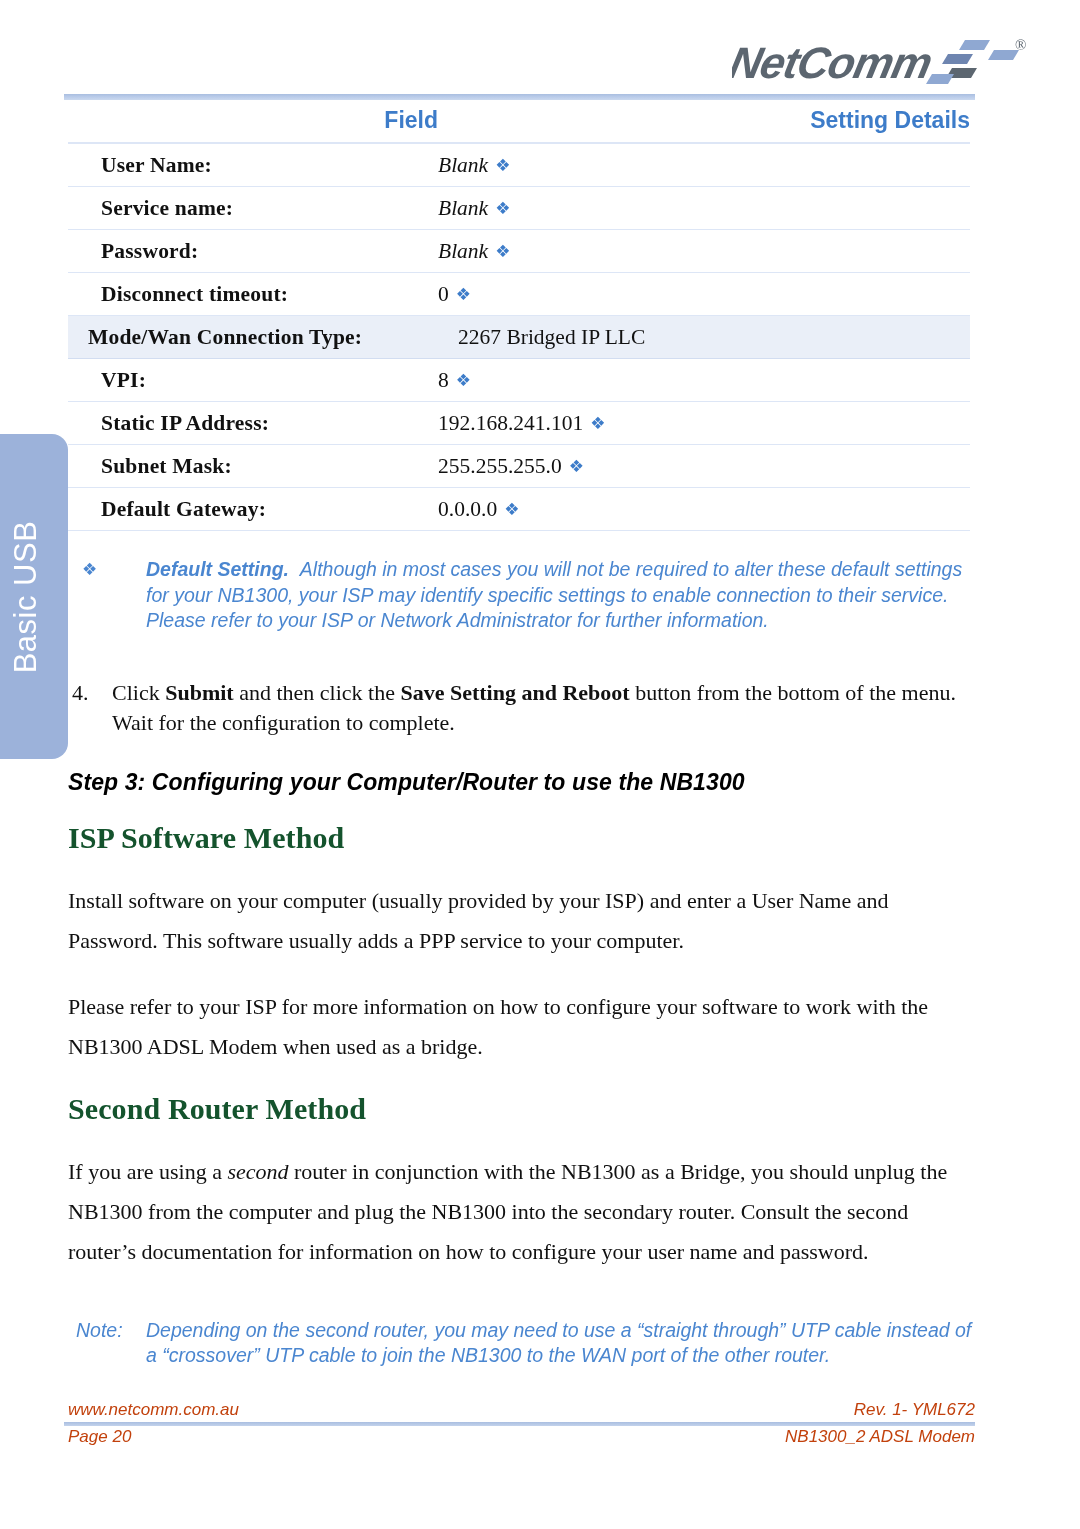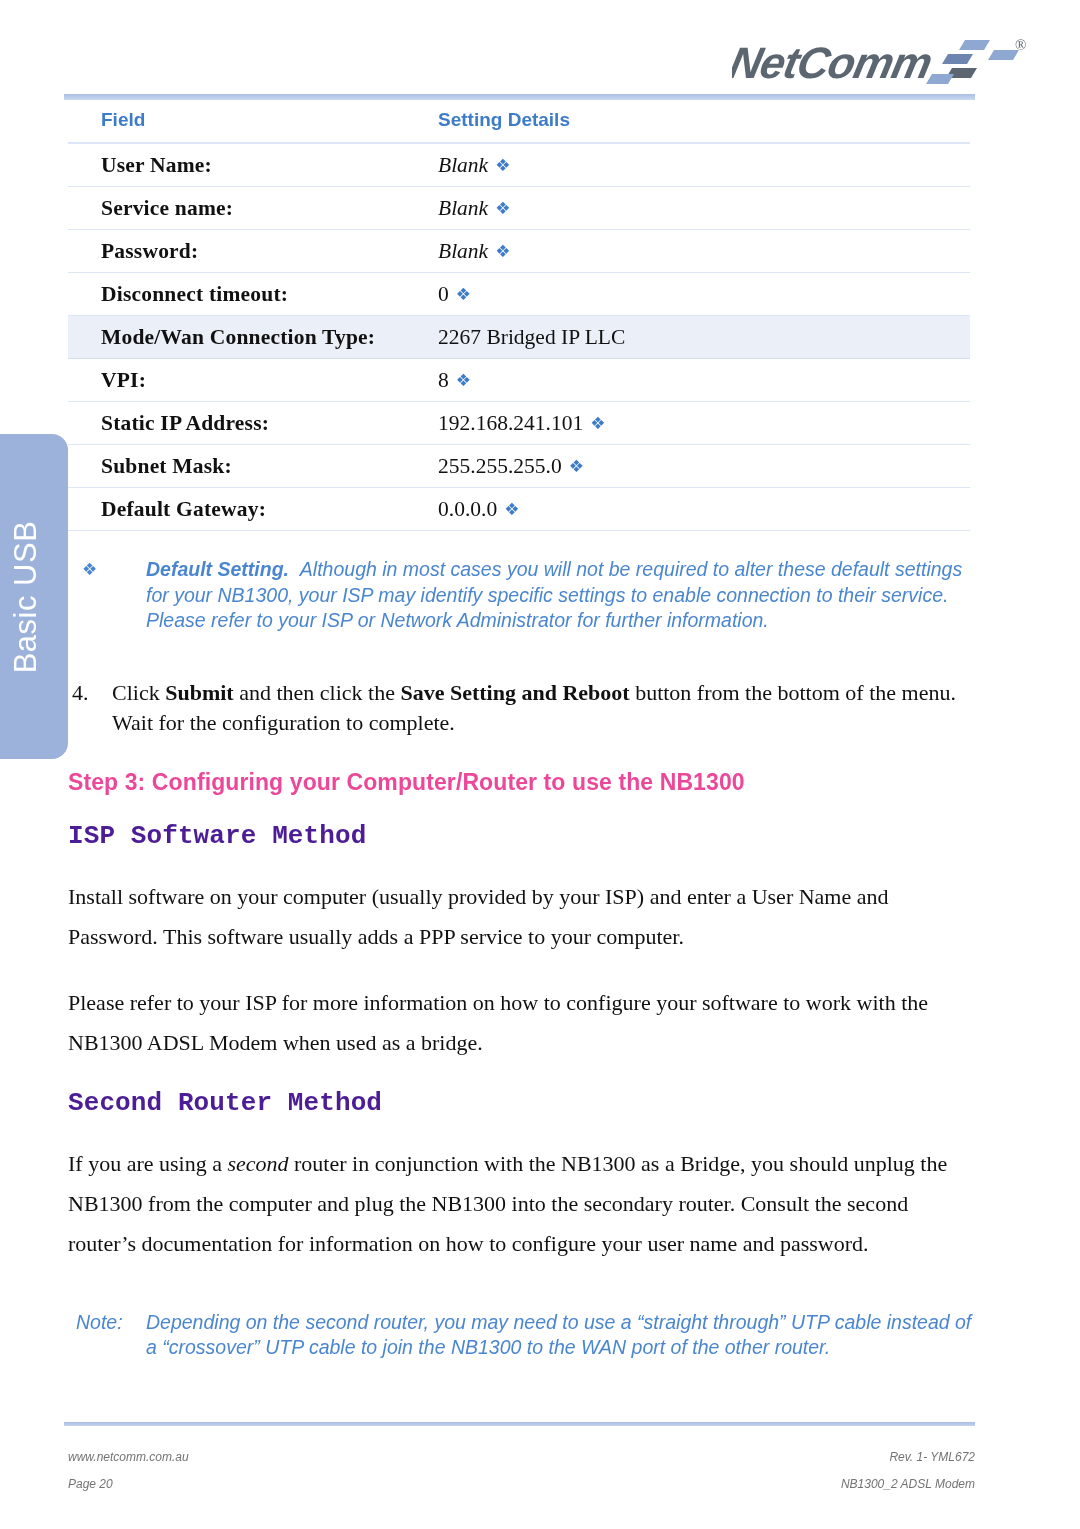--- a/index.html
+++ b/index.html
@@ -73,23 +73,23 @@
   }
   table.settings td, table.settings th {
     padding: 0;
     vertical-align: middle;
   }
   .col-field { width: 370px; }
   .col-value { width: 532px; }
 
   tr.head-row th {
     height: 40px;
-    text-align: left;
-    font-family: "Liberation Sans", "DejaVu Sans", sans-serif;
-    font-size: 19px;
+    text-align: right;
+    font-family: "Liberation Sans", "DejaVu Sans", sans-serif;
+    font-size: 23px;
     font-weight: bold;
     color: #3d7cc9;
     border-bottom: 2px solid #dde6f6;
     padding-bottom: 2px;
   }
   tr.head-row th.col-field { padding-left: 33px; }
   tr.head-row th.col-value { padding-left: 0px; }
 
   tr.data-row td {
     height: 42px;
@@ -102,20 +102,21 @@
     font-weight: bold;
     letter-spacing: 0.2px;
   }
   tr.data-row td.v {
     padding-left: 0px;
     font-weight: normal;
   }
   tr.data-row.shaded td {
     background: #eaeff8;
     border-bottom: 1px solid #d2ddf1;
+    padding-left: 20px;
   }
   tr.data-row.shaded + tr td { border-top: none; }
 
   .val-italic { font-style: italic; }
 
   .bullet {
     color: #3d7cc9;
     font-size: 17px;
     margin-left: 7px;
     letter-spacing: -1px;
@@ -165,29 +166,30 @@
     font-size: 22px;
   }
   .step-item b { font-weight: bold; }
 
   
   h2.blue-heading {
     margin: 31px 0 0 0;
     font-family: "Liberation Sans", "DejaVu Sans", sans-serif;
     font-size: 23px;
     font-weight: bold;
-    color: #ec4899;
+    color: #000000;
     letter-spacing: 0.1px;
+    font-style: italic;
   }
   h3.blue-heading {
     margin: 25px 0 0 0;
-    font-family: Liberation Mono, monospace;
-    font-size: 26px;
+    font-family: Liberation Serif, serif;
+    font-size: 30px;
     font-weight: bold;
-    color: #4c1d95;
+    color: #14532d;
     letter-spacing: 0.1px;
   }
 
   
   p.body-para {
     margin: 26px 0 0 0;
     font-size: 22px;
     line-height: 40px;
     color: #111111;
   }
@@ -198,26 +200,26 @@
     position: absolute;
     left: 64px;
     top: 1422px;
     width: 911px;
     height: 4px;
     background: linear-gradient(to bottom, #a9bee0 0%, #c3d3ec 100%);
   }
   .footer {
     position: absolute;
     left: 68px;
-    top: 1444px;
+    top: 1396px;
     width: 907px;
     font-family: "Liberation Sans", "DejaVu Sans", sans-serif;
     font-style: italic;
-    font-size: 12px;
-    color: #737373;
+    font-size: 17px;
+    color: #c2410c;
     line-height: 27px;
   }
   .footer-row {
     display: flex;
     justify-content: space-between;
   }
 </style>
 </head>
 <body>
 

